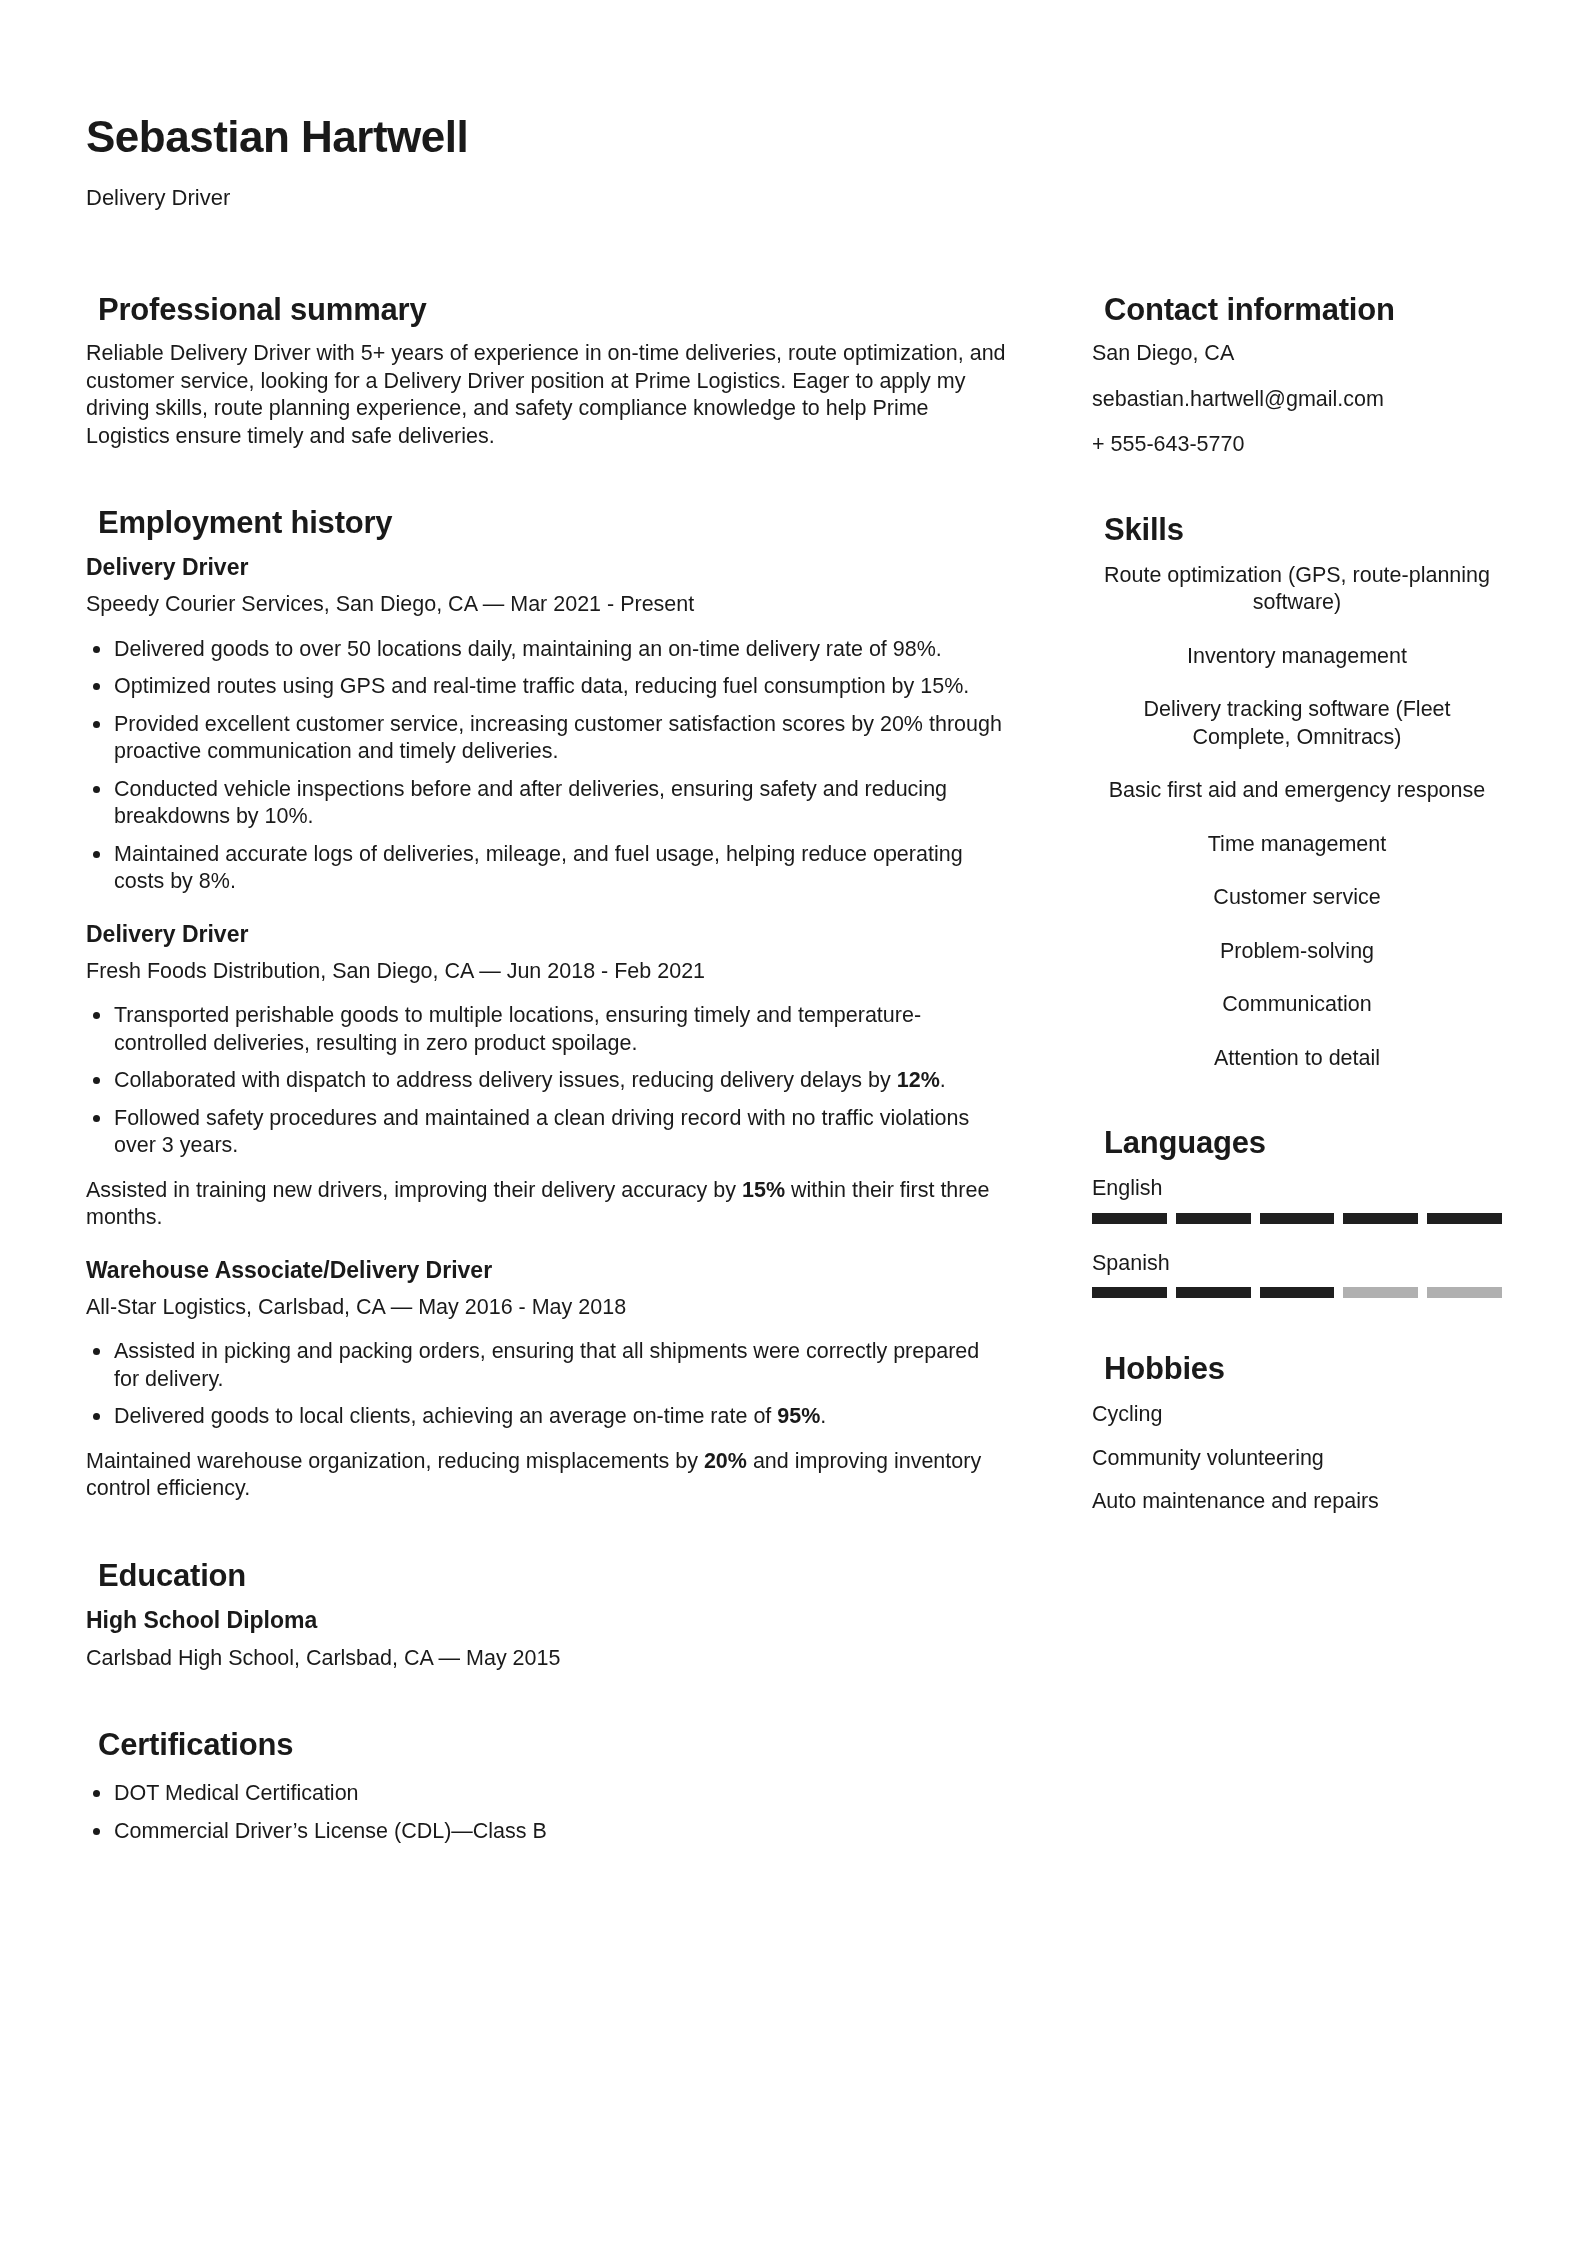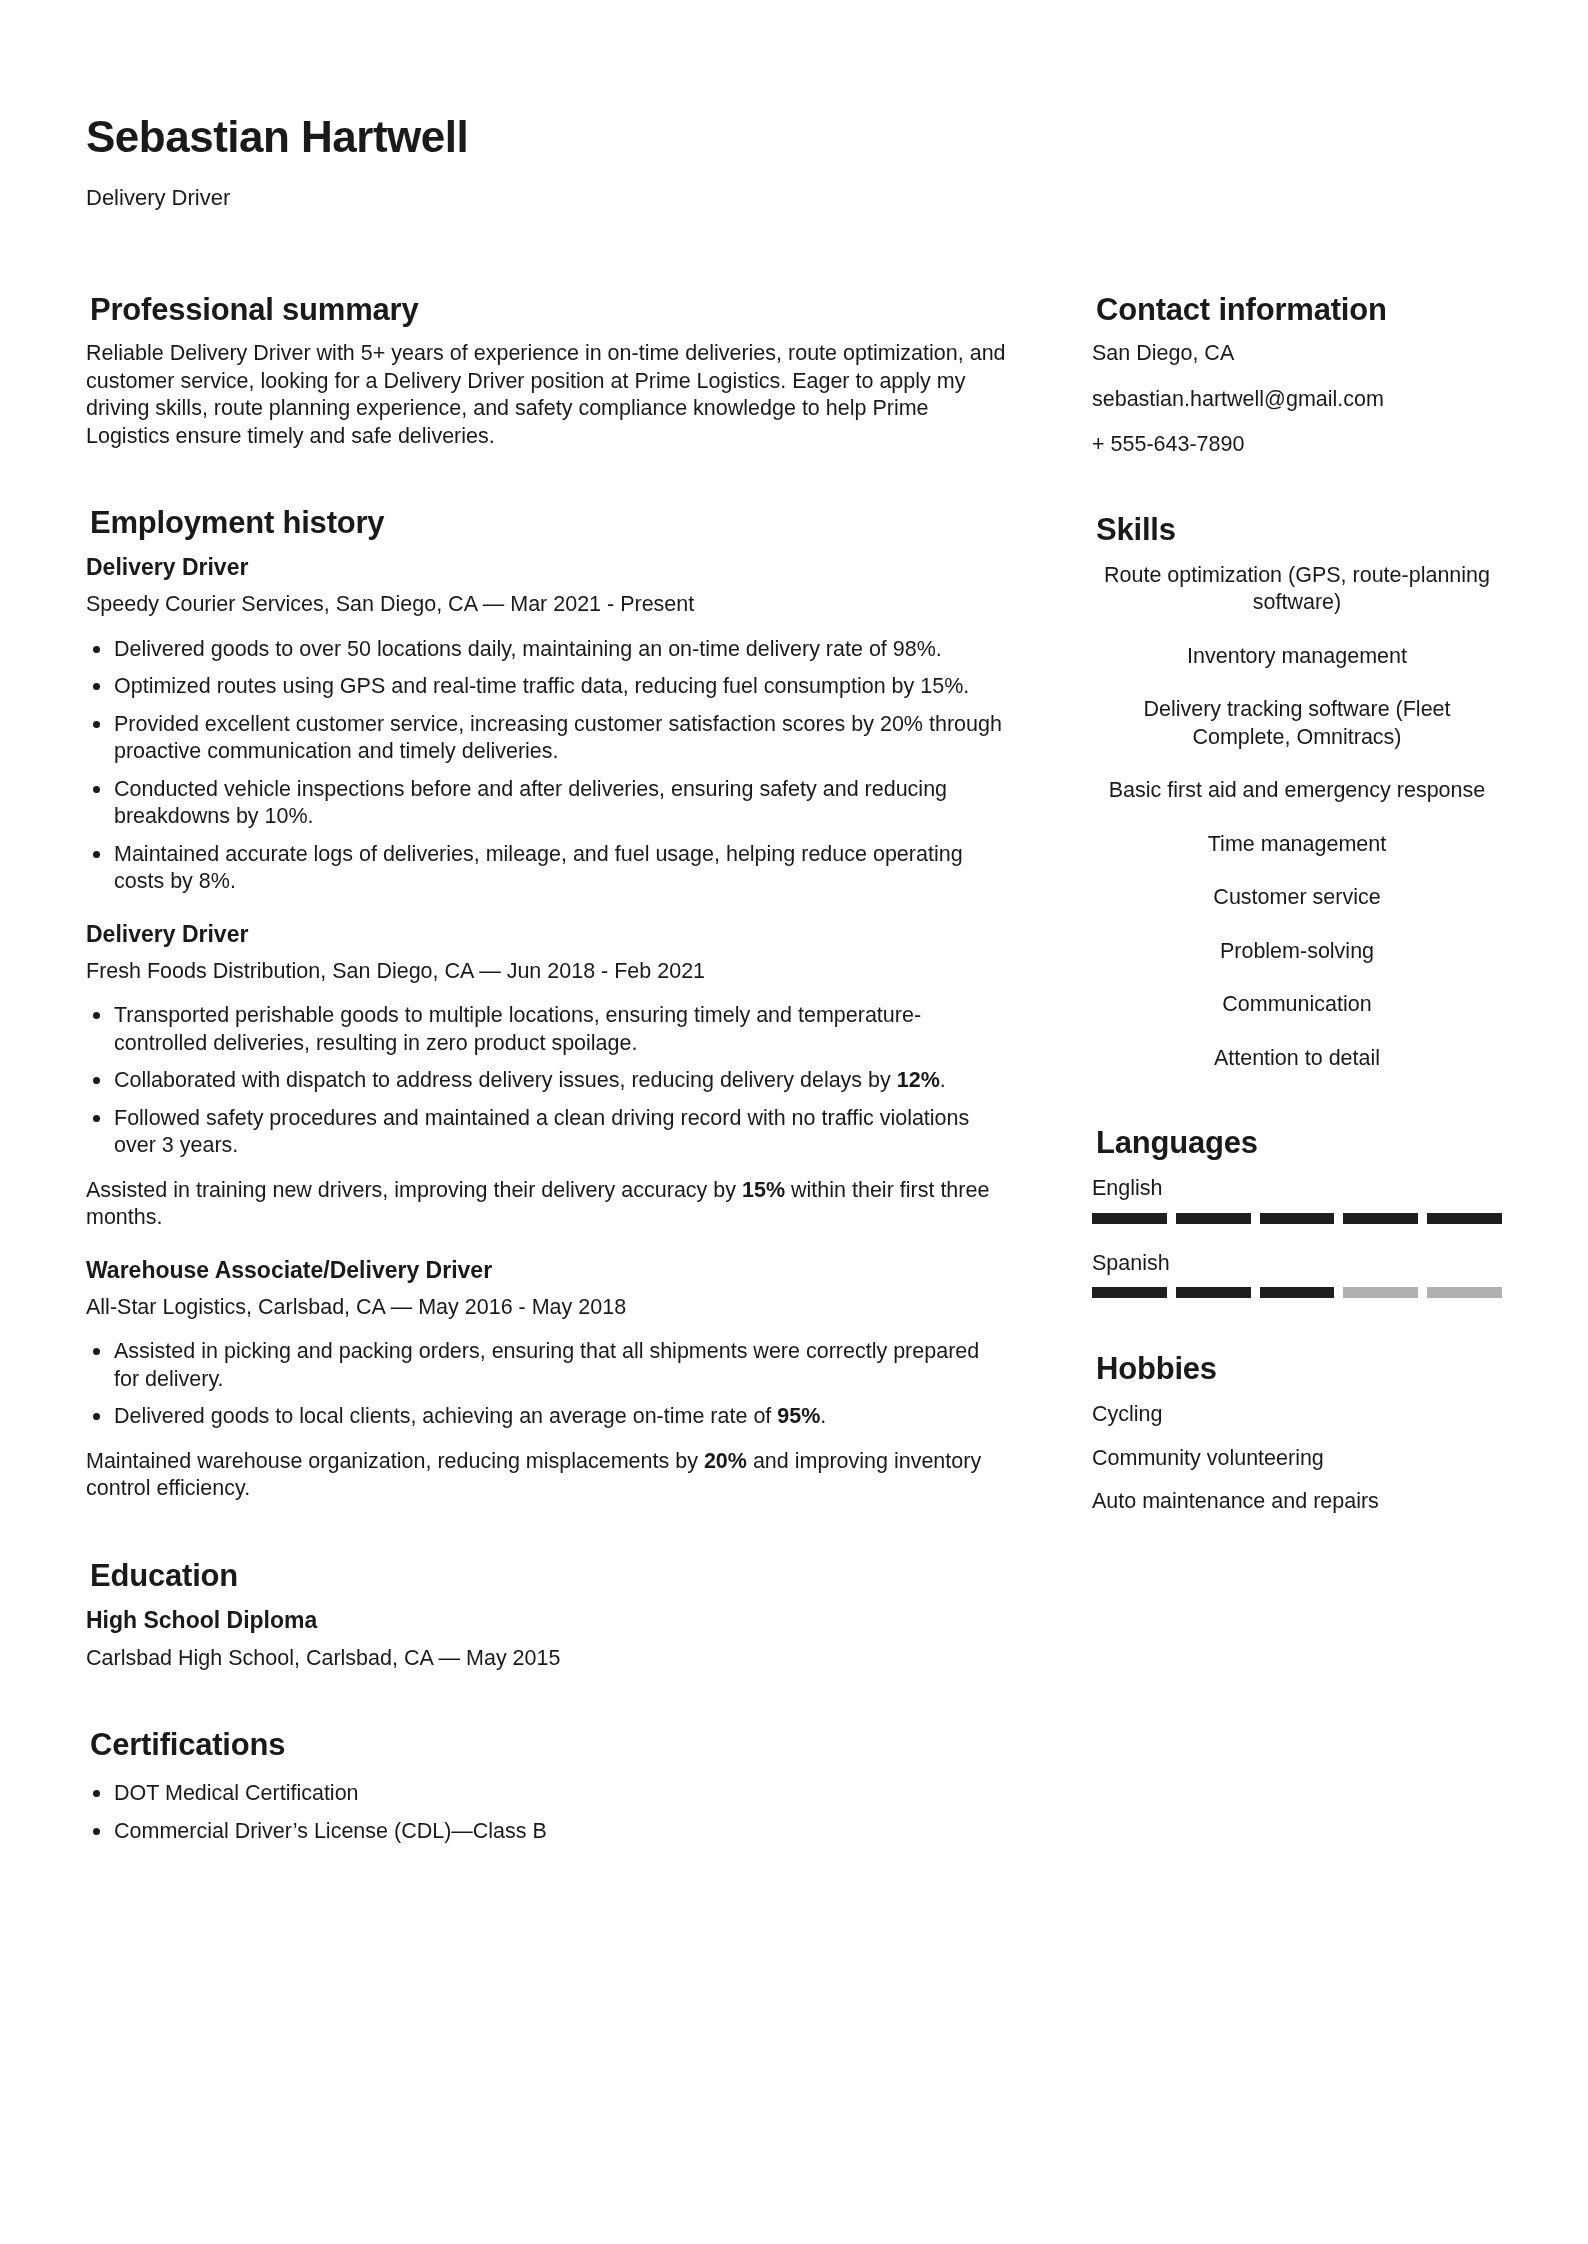--- a/index.html
+++ b/index.html
@@ -30,21 +30,21 @@
     grid-template-columns: 922px 410px;
     column-gap: 84px;
     margin-top: 80px;
     align-items: start;
   }
   h2 {
     font-size: 31px;
     font-weight: 700;
     line-height: 37px;
     letter-spacing: -0.2px;
-    margin: 0 0 12px 4px;
+    margin: 0 0 12px 12px;
   }
   .sec + .sec { margin-top: 54px; }
   .body-text, .meta, .bullet-text, .note, .side-item, .lang-name {
     font-size: 21.5px;
     line-height: 27.5px;
     font-weight: 400;
   }
   b { font-weight: 700; }
   .job { margin-top: 24px; }
   .job.first { margin-top: 2px; }
@@ -181,21 +181,21 @@
 
     <aside class="sidebar">
 
       <section class="side-sec">
         <h2>Contact information</h2>
         <div class="contact-list">
   <div class="side-item"><span>San Diego, CA</span></div>
 
   <div class="side-item"><span>sebastian.hartwell@gmail.com</span></div>
 
-  <div class="side-item"><span>+ 555-643-7890</span></div>
+  <div class="side-item"><span>+ 555-643-5770</span></div>
 </div>
       </section>
 
       <section class="side-sec">
         <h2>Skills</h2>
         <div class="skills-list">
   <div class="side-item"><span>Route optimization (GPS, route-planning software)</span></div>
 
 
   <div class="side-item"><span>Inventory management</span></div>

